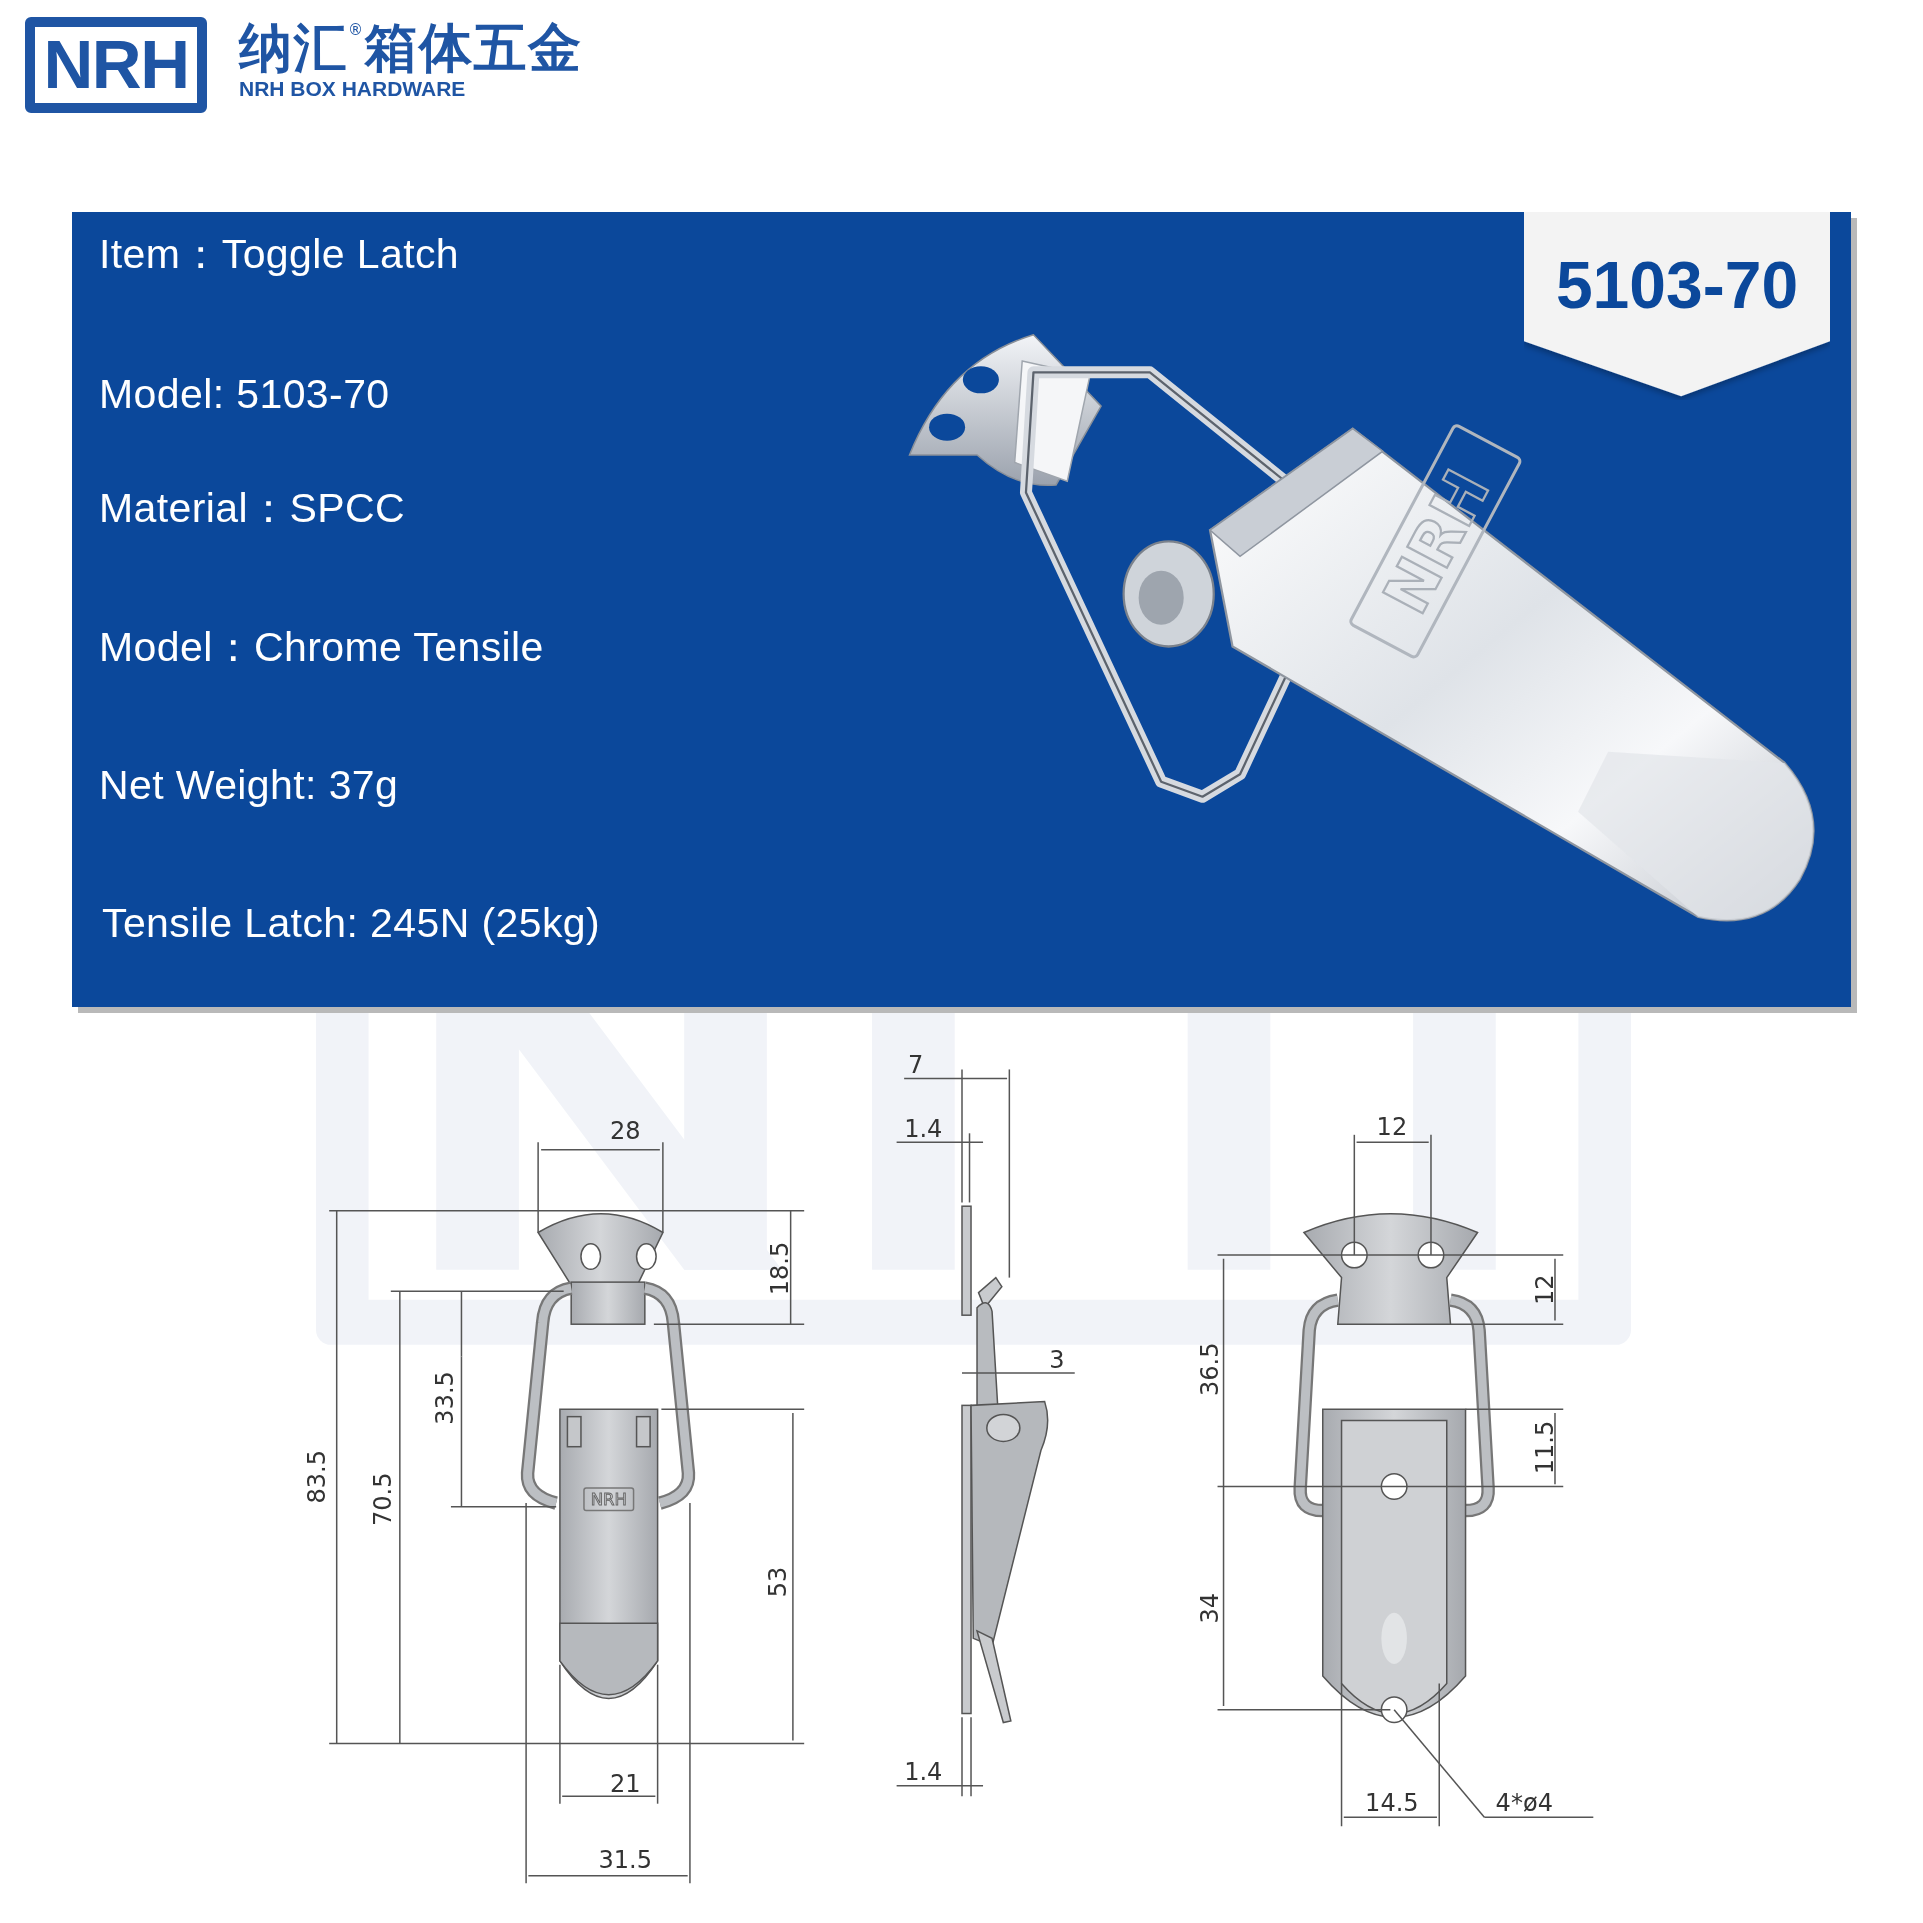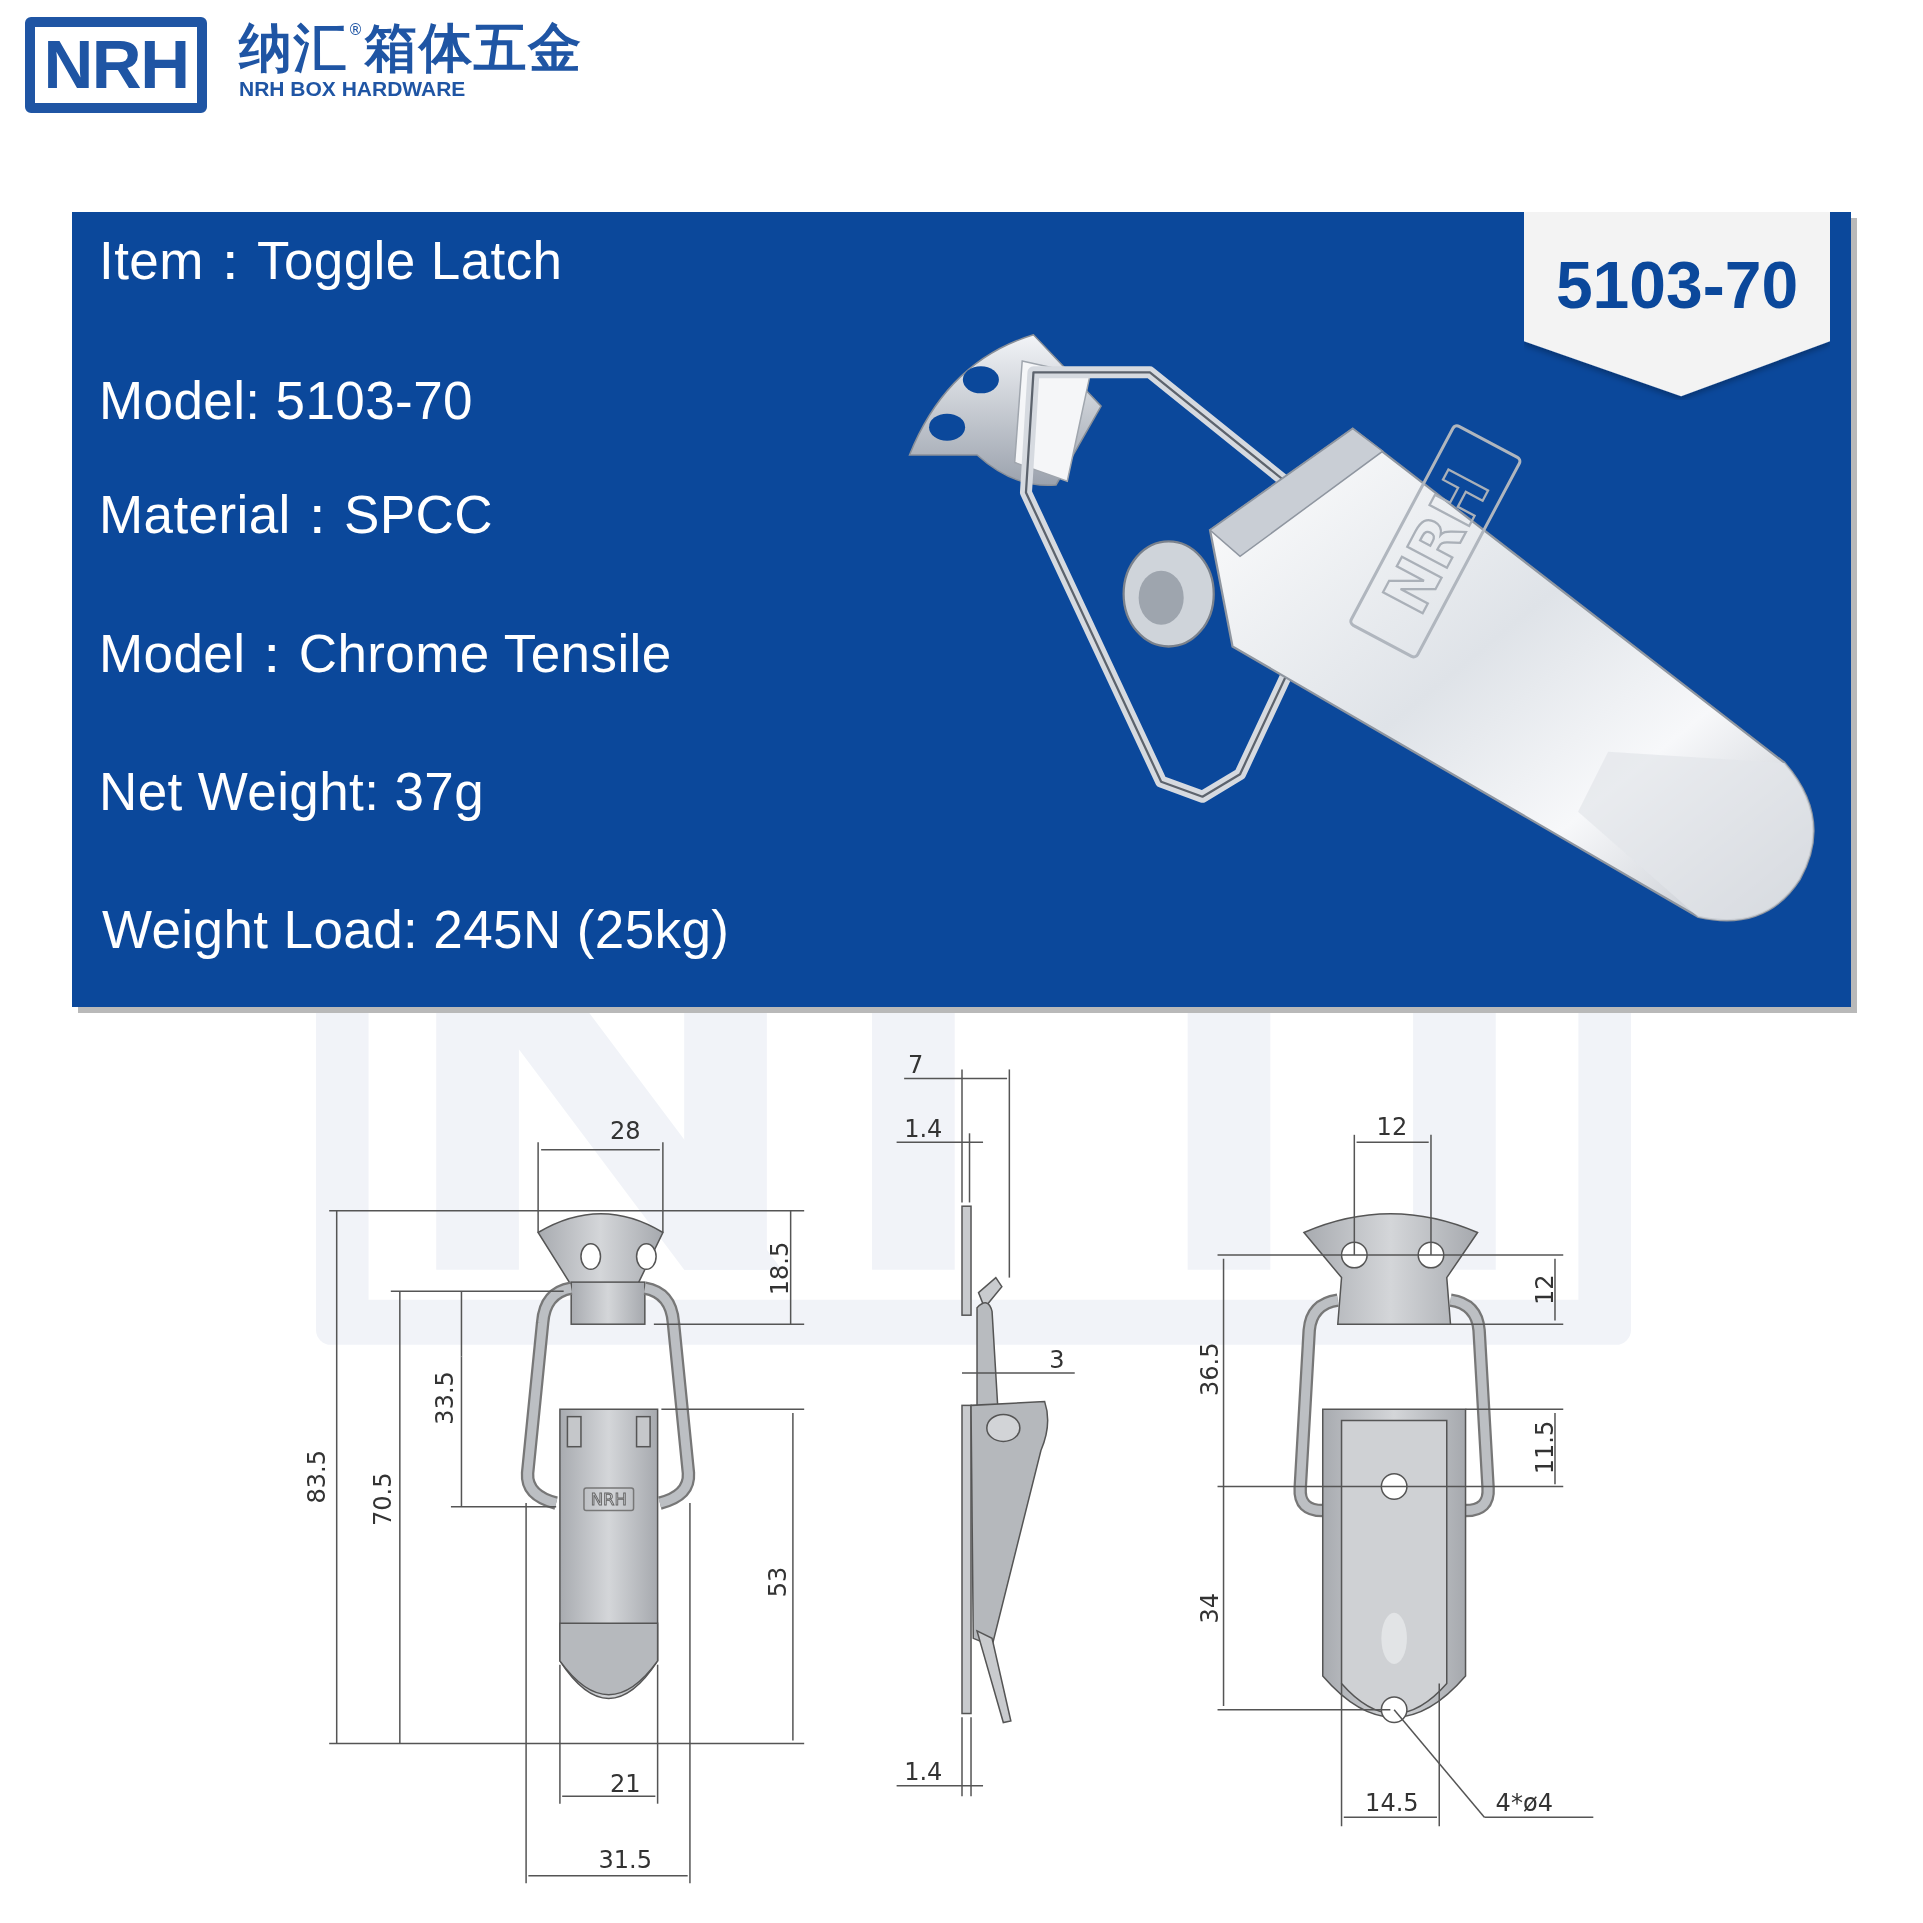--- a/index.html
+++ b/index.html
@@ -9,21 +9,21 @@
   .logo-box{left:25px;top:16.5px;width:182px;height:96px;box-sizing:border-box;border:10.5px solid #1f55a4;border-radius:6px;display:flex;align-items:center;justify-content:center;}
   .logo-box span{font-family:"Liberation Sans",sans-serif;font-weight:700;color:#1f55a4;font-size:69px;letter-spacing:-1.5px;line-height:1;}
   .brand-cn{left:239px;top:21px;font-family:"DejaVu Sans",sans-serif;font-weight:700;color:#1f55a4;font-size:53px;line-height:1;letter-spacing:1.5px;}
   .brand-cn sup{font-size:15px;font-weight:400;vertical-align:top;position:relative;top:1.5px;}
   .brand-en{left:239px;top:78px;font-weight:700;color:#1f55a4;font-size:21px;line-height:1;letter-spacing:0px;}
   
   .watermark{left:316px;top:939px;width:1315px;height:421px;}
   
   .panel-shadow{left:78px;top:218px;width:1779px;height:795px;background:#b9b9b9;}
   .panel{left:72px;top:212px;width:1779px;height:795px;background:#0b489b;}
-  .spec{left:99px;color:#ffffff;font-size:53px;line-height:1;white-space:nowrap;letter-spacing:0.4px;}
+  .spec{left:99px;color:#ffffff;font-size:41px;line-height:1;white-space:nowrap;letter-spacing:0.4px;}
   .badge{left:1524px;top:212px;width:306px;height:188px;}
   .badge-text{left:1524px;top:252px;width:306px;text-align:center;color:#0b489b;font-weight:700;font-size:66px;line-height:1;}
   .photo{left:902px;top:331px;width:939px;height:631px;}
   
   .dim{fill:#333;font-family:"DejaVu Sans",sans-serif;font-size:32px;}
   svg text{font-family:"DejaVu Sans",sans-serif;}
 </style>
 </head>
 <body>
 
@@ -48,21 +48,21 @@
 </svg>
 
 <div class="abs panel-shadow"></div>
 <div class="abs panel"></div>
 
 <div class="abs spec" style="top:234px"><span>Item：</span><span>Toggle Latch</span></div>
 <div class="abs spec" style="top:374px"><span>Model: </span><span>5103-70</span></div>
 <div class="abs spec" style="top:488px"><span>Material：</span><span>SPCC</span></div>
 <div class="abs spec" style="top:627px"><span>Model：</span><span>Chrome Tensile</span></div>
 <div class="abs spec" style="top:765px"><span>Net Weight: </span><span>37g</span></div>
-<div class="abs spec" style="top:903px;left:102px"><span>Weight Load: </span><span>245N (25kg)</span></div>
+<div class="abs spec" style="top:903px;left:102px"><span>Tensile Latch: </span><span>245N (25kg)</span></div>
 
 <svg class="abs badge" viewBox="0 0 407 250">
   <defs>
       <filter id="bs" x="-10%" y="-10%" width="120%" height="130%">
         <feDropShadow dx="0" dy="4" stdDeviation="4" flood-color="#000" flood-opacity="0.3"></feDropShadow>
       </filter>
     </defs>
   <polygon points="0,0 407,0 407,172 209,245 0,172" fill="#f3f3f3" filter="url(#bs)"></polygon>
 </svg>
 <div class="abs badge-text">5103-70</div>

